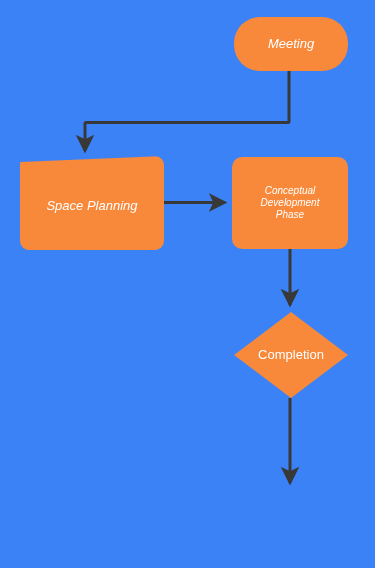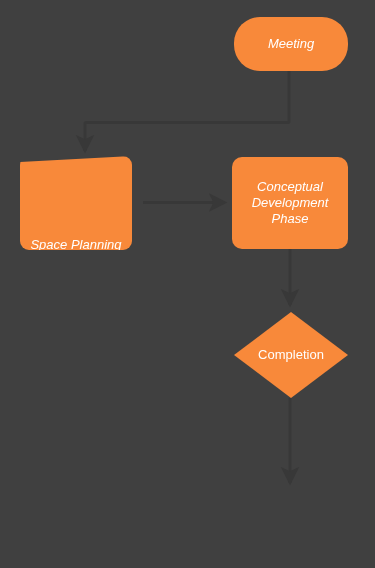--- a/index.html
+++ b/index.html
@@ -11,21 +11,21 @@
     width: 375px;
     height: 568px;
     background: #4a6b4c;
     font-family: "Liberation Sans", "DejaVu Sans", sans-serif;
     overflow: hidden;
   }
   #canvas {
     position: relative;
     width: 375px;
     height: 568px;
-    background: #404040;
+    background: #3b82f6;
   }
   #edges {
     position: absolute;
     left: 0;
     top: 0;
     width: 375px;
     height: 568px;
     overflow: visible;
   }
   .node {
@@ -54,41 +54,41 @@
     width: 114px;
     height: 54px;
     border-radius: 26px;
     font-style: italic;
     font-size: 13px;
   }
   
   #node-space-planning {
     left: 20px;
     top: 156px;
-    width: 112px;
+    width: 144px;
     height: 94px;
     border-radius: 9px;
     font-style: italic;
     font-size: 13px;
     clip-path: polygon(0% 6.5%, 100% 0%, 100% 100%, 0% 100%);
     -webkit-clip-path: polygon(0% 6.5%, 100% 0%, 100% 100%, 0% 100%);
-    align-items: flex-end;
+    align-items: center;
   }
   #node-space-planning .label {
     transform: translateY(3px);
   }
   
   #node-conceptual {
     left: 232px;
     top: 157px;
     width: 116px;
     height: 92px;
     border-radius: 10px;
     font-style: italic;
-    font-size: 13px;
+    font-size: 10px;
   }
   
   #node-execution {
     left: 234px;
     top: 312px;
     width: 114px;
     height: 86px;
     font-style: normal;
     font-size: 13px;
     clip-path: polygon(50% 0%, 100% 50%, 50% 100%, 0% 50%);

